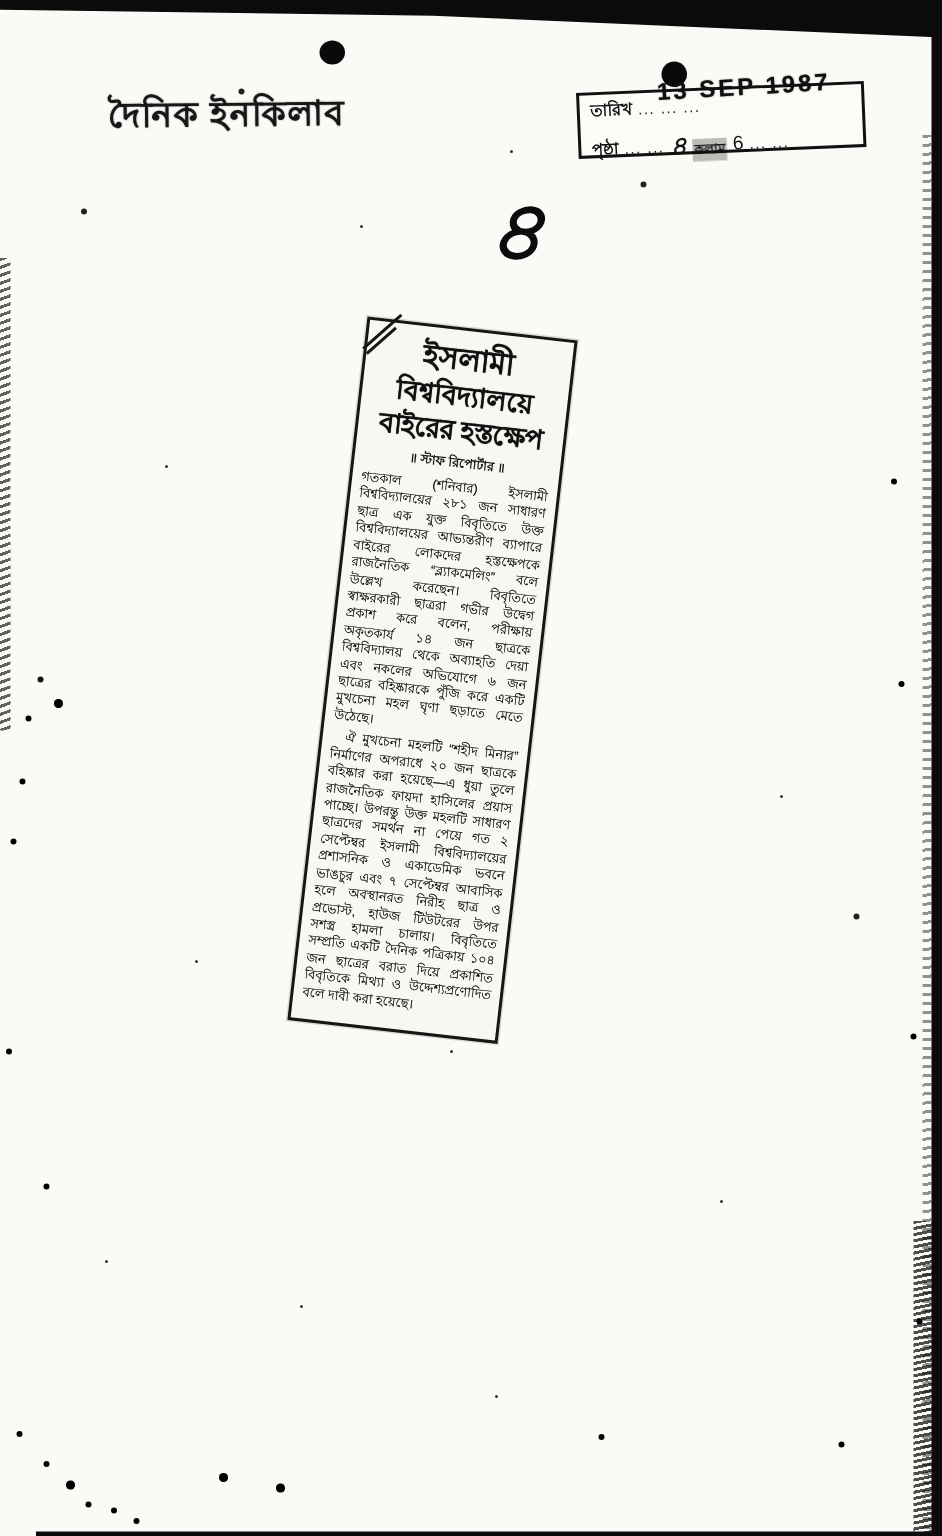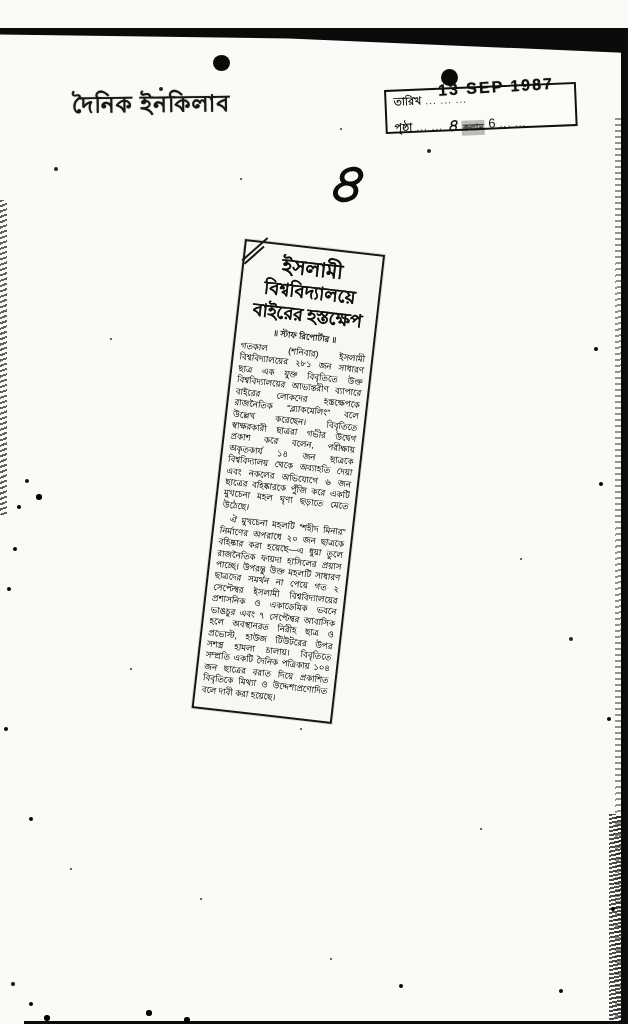--- a/index.html
+++ b/index.html
@@ -2,21 +2,21 @@
 <html><head>
 <meta charset="utf-8">
 <style>
   html,body{margin:0;padding:0;}
   body{
     width:628px;height:1024px;position:relative;overflow:hidden;
     background:#fbfaf6;
     font-family:"Liberation Sans","DejaVu Sans",sans-serif;
     color:#141414;
   }
-  .page{position:absolute;inset:0;margin-top:28px;}
+  .page{position:absolute;inset:0;}
   
   .top-wedge{
     position:absolute;left:0;top:0;width:628px;height:25px;background:#0b0b0b;
     clip-path:polygon(0 0,100% 0,100% 100%,46% 42%,0 26%);
   }
   .right-bar{position:absolute;right:0;top:0;bottom:0;width:7px;background:#0b0b0b;}
   .right-noise{
     position:absolute;right:7px;top:90px;bottom:0;width:6px;opacity:.55;
     background:repeating-linear-gradient(175deg,rgba(10,10,10,.8) 0 2px,transparent 2px 6px);
   }

